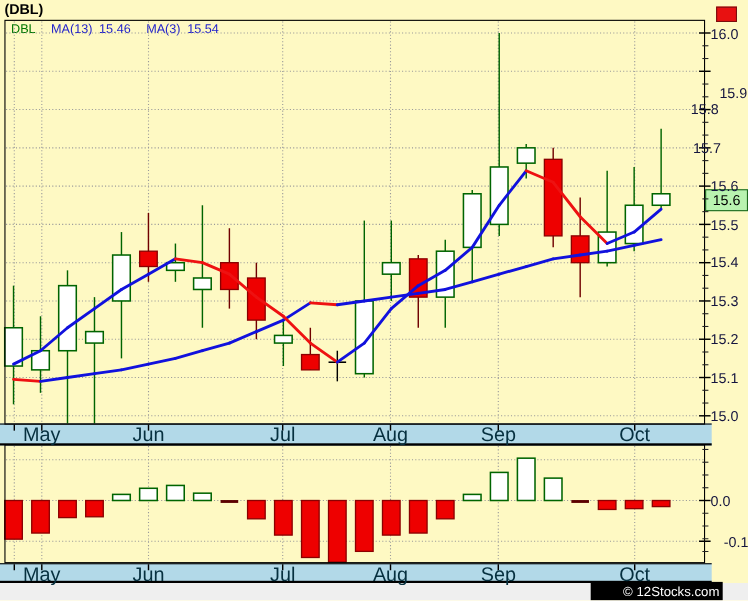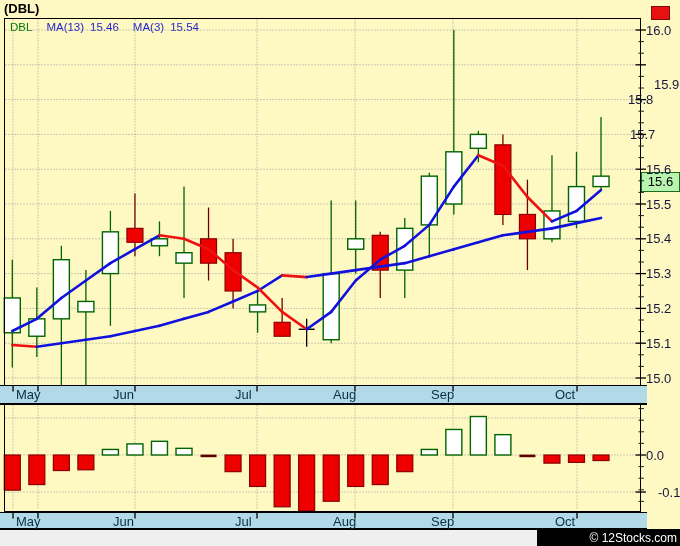--- a/index.html
+++ b/index.html
@@ -4,33 +4,33 @@
 <style>
   html,body{margin:0;padding:0;background:#ffffff;}
   #page{position:relative;width:680px;height:546px;background:#fef9c3;overflow:hidden;
         font-family:"Liberation Sans","DejaVu Sans",sans-serif;}
   #chart-title{position:absolute;left:4px;top:1px;font-size:13px;font-weight:bold;color:#000;}
   #red-button{position:absolute;left:651px;top:6px;width:17px;height:12px;background:#e81111;border:1px solid #7a0e0e;}
   .band{position:absolute;left:0;width:647px;background:#b2d9e8;border-top:1px solid #000;border-bottom:2px solid #000;}
   #band-price{top:385px;height:17px;}
   #band-macd{top:512px;height:15px;}
   #footer-strip{position:absolute;left:0;top:530px;width:680px;height:16px;background:#efefef;}
-  #copyright-box{position:absolute;left:537px;top:529px;width:143px;height:17px;background:#000;}
+  #copyright-box{position:absolute;left:537px;top:529px;width:120px;height:17px;background:#000;}
   #copyright-text{position:absolute;right:3px;top:2px;color:#fff;font-size:12px;white-space:nowrap;}
   #price-legend{position:absolute;left:10px;top:21px;font-size:11.5px;white-space:nowrap;}
   #macd-legend{position:absolute;left:8px;top:407px;font-size:11.5px;white-space:nowrap;}
   .sym{color:#007700;margin-right:14px;}
   .blue-txt{color:#2222cc;}
   .ma-label{color:#2222cc;margin-left:14px;}
   .ma-val{color:#2222cc;margin-left:6px;}
   #current-price-badge{position:absolute;left:641px;top:172px;width:37px;height:18px;background:#b9f3b0;
      border:1px solid #1e6b1e;font-size:13px;color:#000;text-align:center;line-height:18px;}
   #chart-svg{position:absolute;left:0;top:0;z-index:5;pointer-events:none;}
   .tick-label{position:absolute;font-size:13px;color:#15153f;line-height:15px;z-index:6;}
-  .month-label{position:absolute;width:44px;margin-left:-22px;text-align:left;font-size:13px;color:#06303f;line-height:14px;z-index:6;}
+  .month-label{position:absolute;width:44px;margin-left:-22px;text-align:center;font-size:18px;color:#06303f;line-height:14px;z-index:6;}
   .layer{position:absolute;left:0;top:0;width:592px;height:546px;z-index:6;pointer-events:none;}
 </style>
 </head>
 <body>
 
 <div id="page">
   <div id="chart-title">(DBL)</div>
   <div id="red-button"></div>
 
   <div class="band" id="band-price"></div>

